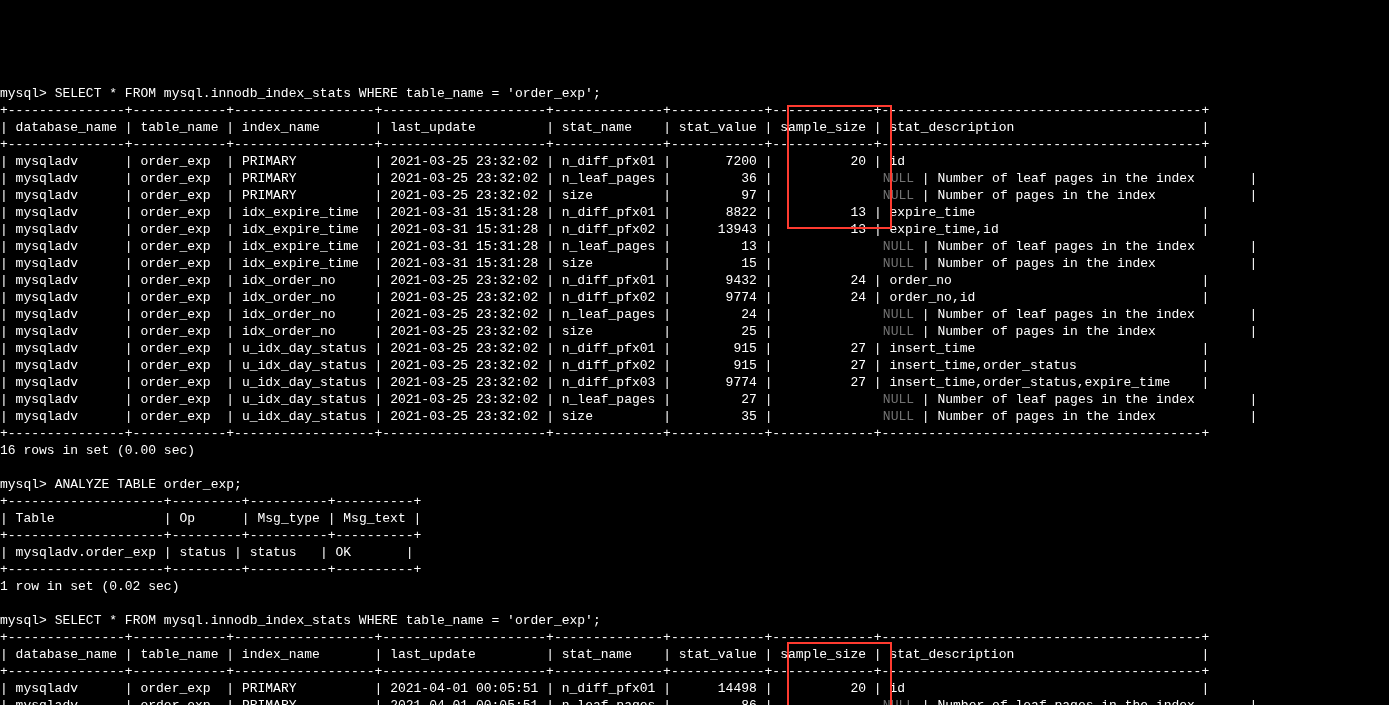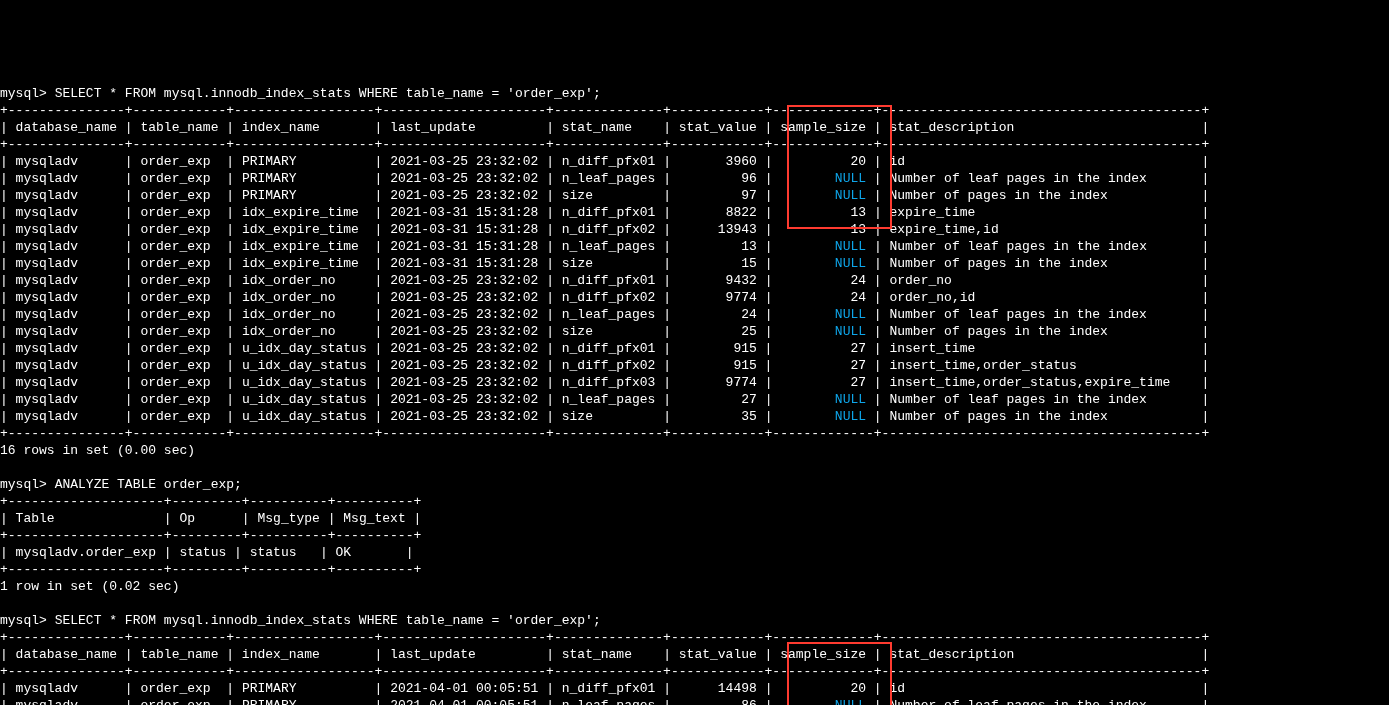--- a/index.html
+++ b/index.html
@@ -10,39 +10,39 @@
     line-height: 17px;
     margin: 0;
     padding: 0;
     white-space: pre;
     overflow: hidden;
   }
   .terminal {
     position: relative;
     padding: 0;
   }
-  .null { color: #0ea5e9; }
+  .null { color: #737373; margin-left: 48px; }
   .highlight-box {
     position: absolute;
     border: 2px solid #ff3b30;
     pointer-events: none;
   }
 </style>
 </head>
 <body>
 
 
 
 <div class="terminal">
 <span>mysql&gt;</span> <span>SELECT * FROM mysql.innodb_index_stats WHERE table_name = 'order_exp';</span>
 <span>+---------------+------------+------------------+---------------------+--------------+------------+-------------+-----------------------------------------+</span>
 <span>| <span>database_name</span> | <span>table_name</span> | <span>index_name</span>       | <span>last_update</span>         | <span>stat_name</span>    | <span>stat_value</span> | <span>sample_size</span> | <span>stat_description</span>                        |</span>
 <span>+---------------+------------+------------------+---------------------+--------------+------------+-------------+-----------------------------------------+</span>
-<span>| <span>mysqladv</span>      | <span>order_exp</span>  | <span>PRIMARY</span>          | <span>2021-03-25 23:32:02</span> | <span>n_diff_pfx01</span> |       <span>3960</span> |          <span>20</span> | <span>id</span>                                      |</span>
-<span>| <span>mysqladv</span>      | <span>order_exp</span>  | <span>PRIMARY</span>          | <span>2021-03-25 23:32:02</span> | <span>n_leaf_pages</span> |         <span>96</span> |        <span class="null">NULL</span> | <span>Number of leaf pages in the index</span>       |</span>
+<span>| <span>mysqladv</span>      | <span>order_exp</span>  | <span>PRIMARY</span>          | <span>2021-03-25 23:32:02</span> | <span>n_diff_pfx01</span> |       <span>7200</span> |          <span>20</span> | <span>id</span>                                      |</span>
+<span>| <span>mysqladv</span>      | <span>order_exp</span>  | <span>PRIMARY</span>          | <span>2021-03-25 23:32:02</span> | <span>n_leaf_pages</span> |         <span>36</span> |        <span class="null">NULL</span> | <span>Number of leaf pages in the index</span>       |</span>
 <span>| <span>mysqladv</span>      | <span>order_exp</span>  | <span>PRIMARY</span>          | <span>2021-03-25 23:32:02</span> | <span>size</span>         |         <span>97</span> |        <span class="null">NULL</span> | <span>Number of pages in the index</span>            |</span>
 <span>| <span>mysqladv</span>      | <span>order_exp</span>  | <span>idx_expire_time</span>  | <span>2021-03-31 15:31:28</span> | <span>n_diff_pfx01</span> |       <span>8822</span> |          <span>13</span> | <span>expire_time</span>                             |</span>
 <span>| <span>mysqladv</span>      | <span>order_exp</span>  | <span>idx_expire_time</span>  | <span>2021-03-31 15:31:28</span> | <span>n_diff_pfx02</span> |      <span>13943</span> |          <span>13</span> | <span>expire_time,id</span>                          |</span>
 <span>| <span>mysqladv</span>      | <span>order_exp</span>  | <span>idx_expire_time</span>  | <span>2021-03-31 15:31:28</span> | <span>n_leaf_pages</span> |         <span>13</span> |        <span class="null">NULL</span> | <span>Number of leaf pages in the index</span>       |</span>
 <span>| <span>mysqladv</span>      | <span>order_exp</span>  | <span>idx_expire_time</span>  | <span>2021-03-31 15:31:28</span> | <span>size</span>         |         <span>15</span> |        <span class="null">NULL</span> | <span>Number of pages in the index</span>            |</span>
 <span>| <span>mysqladv</span>      | <span>order_exp</span>  | <span>idx_order_no</span>     | <span>2021-03-25 23:32:02</span> | <span>n_diff_pfx01</span> |       <span>9432</span> |          <span>24</span> | <span>order_no</span>                                |</span>
 <span>| <span>mysqladv</span>      | <span>order_exp</span>  | <span>idx_order_no</span>     | <span>2021-03-25 23:32:02</span> | <span>n_diff_pfx02</span> |       <span>9774</span> |          <span>24</span> | <span>order_no,id</span>                             |</span>
 <span>| <span>mysqladv</span>      | <span>order_exp</span>  | <span>idx_order_no</span>     | <span>2021-03-25 23:32:02</span> | <span>n_leaf_pages</span> |         <span>24</span> |        <span class="null">NULL</span> | <span>Number of leaf pages in the index</span>       |</span>
 <span>| <span>mysqladv</span>      | <span>order_exp</span>  | <span>idx_order_no</span>     | <span>2021-03-25 23:32:02</span> | <span>size</span>         |         <span>25</span> |        <span class="null">NULL</span> | <span>Number of pages in the index</span>            |</span>
 <span>| <span>mysqladv</span>      | <span>order_exp</span>  | <span>u_idx_day_status</span> | <span>2021-03-25 23:32:02</span> | <span>n_diff_pfx01</span> |        <span>915</span> |          <span>27</span> | <span>insert_time</span>                             |</span>

